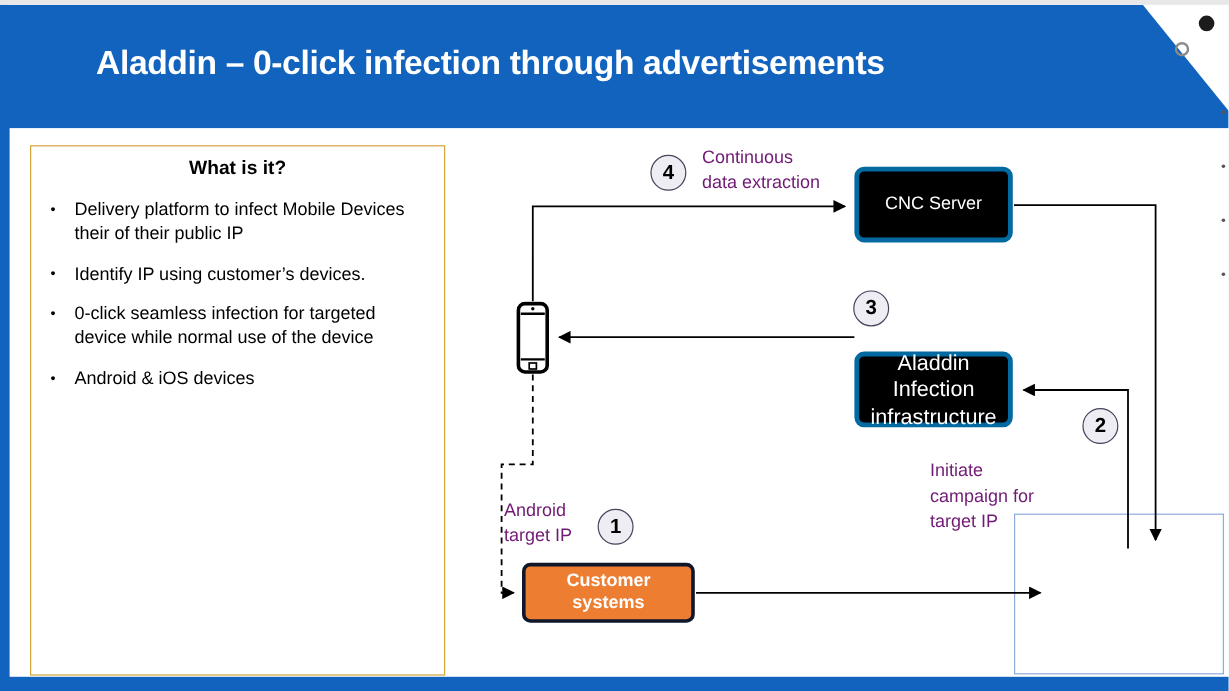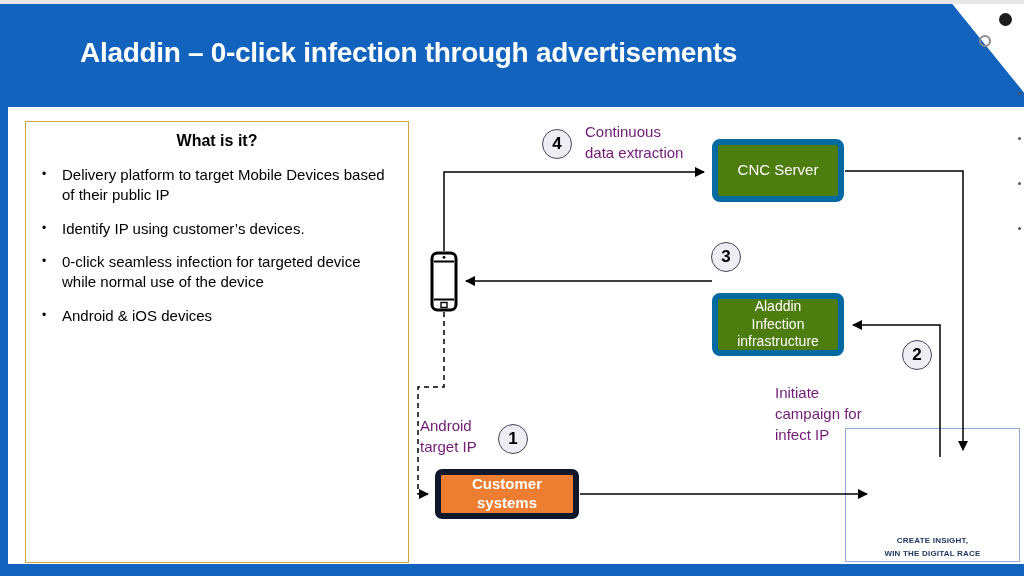--- a/index.html
+++ b/index.html
@@ -12,34 +12,34 @@
   .bottom-bar { position:absolute; left:0; top:560px; width:1024px; height:16px; background:#1263BE; }
   .header {
     position:absolute; left:0; top:0; width:1024px; height:103px; background:#1263BE;
     clip-path:polygon(0 0, 93% 0, 100% 86%, 100% 100%, 0 100%);
   }
   .title {
     position:absolute; left:80px; top:33px; color:#ffffff;
     font-size:28px; font-weight:bold; letter-spacing:-0.3px;
   }
   .info-box {
-    position:absolute; left:25px; top:117px; width:384px; height:442px;
+    position:absolute; left:25px; top:117px; width:346px; height:442px;
     border:1px solid #D3A43C; padding:10px 16px 10px 16px;
   }
   .info-title { text-align:center; font-weight:bold; font-size:16px; margin-bottom:15px; color:#000; }
   .bullet { display:flex; margin-bottom:14px; font-size:15px; line-height:1.32; color:#000; }
   .bdot { width:20px; flex:none; font-size:12px; padding-top:2px; }
   .btext { flex:1; }
 
   .node {
     position:absolute; display:flex; align-items:center; justify-content:center;
     text-align:center; color:#ffffff; border-radius:8px; line-height:1.25;
   }
-  .gray   { background:#4d7c0f; border:6px solid #0369a1; font-size:15px; }
-  .orange { background:#ED7D31; border:6px solid #0f172a; font-size:15px; font-weight:bold; border-radius:7px; }
+  .gray   { background:#000000; border:4px solid #0369a1; font-size:15px; }
+  .orange { background:#ED7D31; border:3px solid #0f172a; font-size:15px; font-weight:bold; border-radius:7px; }
   .green  { background:#70AD47; border:1px solid #5d9638; font-size:15px; font-weight:bold; }
   .pre { white-space:pre-line; }
 
   .step-circle {
     position:absolute; width:30px; height:30px; border-radius:50%;
     background:#EDEDF3; border:1.5px solid #45455c;
     display:flex; align-items:center; justify-content:center;
     font-weight:bold; font-size:17px; color:#000; z-index:6;
   }
   .step-label { position:absolute; font-size:15px; line-height:1.4; color:#701a75; white-space:pre-line; z-index:4; }
@@ -70,46 +70,42 @@
   <div class="ring"></div>
   <div class="edge-dot" style="top:88px"></div>
   <div class="edge-dot" style="top:133px"></div>
   <div class="edge-dot" style="top:178px"></div>
   <div class="edge-dot" style="top:223px"></div>
 
   <div class="info-box">
     <div class="info-title">What is it?</div>
     <div class="bullet">
       <span class="bdot">•</span>
-      <span class="btext">Delivery platform to target Mobile Devices based of their public IP</span>
+      <span class="btext">Delivery platform to infect Mobile Devices their of their public IP</span>
     </div>
     <div class="bullet">
       <span class="bdot">•</span>
       <span class="btext">Identify IP using customer’s devices.</span>
     </div>
     <div class="bullet">
       <span class="bdot">•</span>
       <span class="btext">0-click seamless infection for targeted device while normal use of the device</span>
     </div>
     <div class="bullet">
       <span class="bdot">•</span>
       <span class="btext">Android &amp; iOS devices</span>
     </div>
   </div>
 
   <div class="brand-box"></div>
-  <div class="tagline">
-    <div>CREATE INSIGHT,</div>
-    <div>WIN THE DIGITAL RACE</div>
-  </div>
 
   <div class="node gray" style="left:712px; top:135px; width:132px; height:63px;">
     <span>CNC Server</span>
   </div>
-  <div class="node gray" style="left:712px; top:289px; width:132px; height:63px; font-size:14px;">
+  <div class="node gray" style="left:712px; top:289px; width:132px; height:63px; font-size:18px;">
     <span class="pre">Aladdin
 Infection
 infrastructure</span>
   </div>
   <div class="node orange" style="left:435px; top:465px; width:144px; height:50px;">
     <span class="pre">Customer
 systems</span>
   </div>
 
   <div class="phone">
@@ -146,17 +142,17 @@
     <span>2</span>
   </div>
   <div class="step-circle" style="left:498px; top:420px;">
     <span>1</span>
   </div>
 
   <div class="step-label" style="left:585px; top:117px;">Continuous
 data extraction</div>
   <div class="step-label" style="left:775px; top:378px;">Initiate
 campaign for
-infect IP</div>
+target IP</div>
   <div class="step-label" style="left:420px; top:411px;">Android
 target IP</div>
 
 </div>
 
 </body></html>

